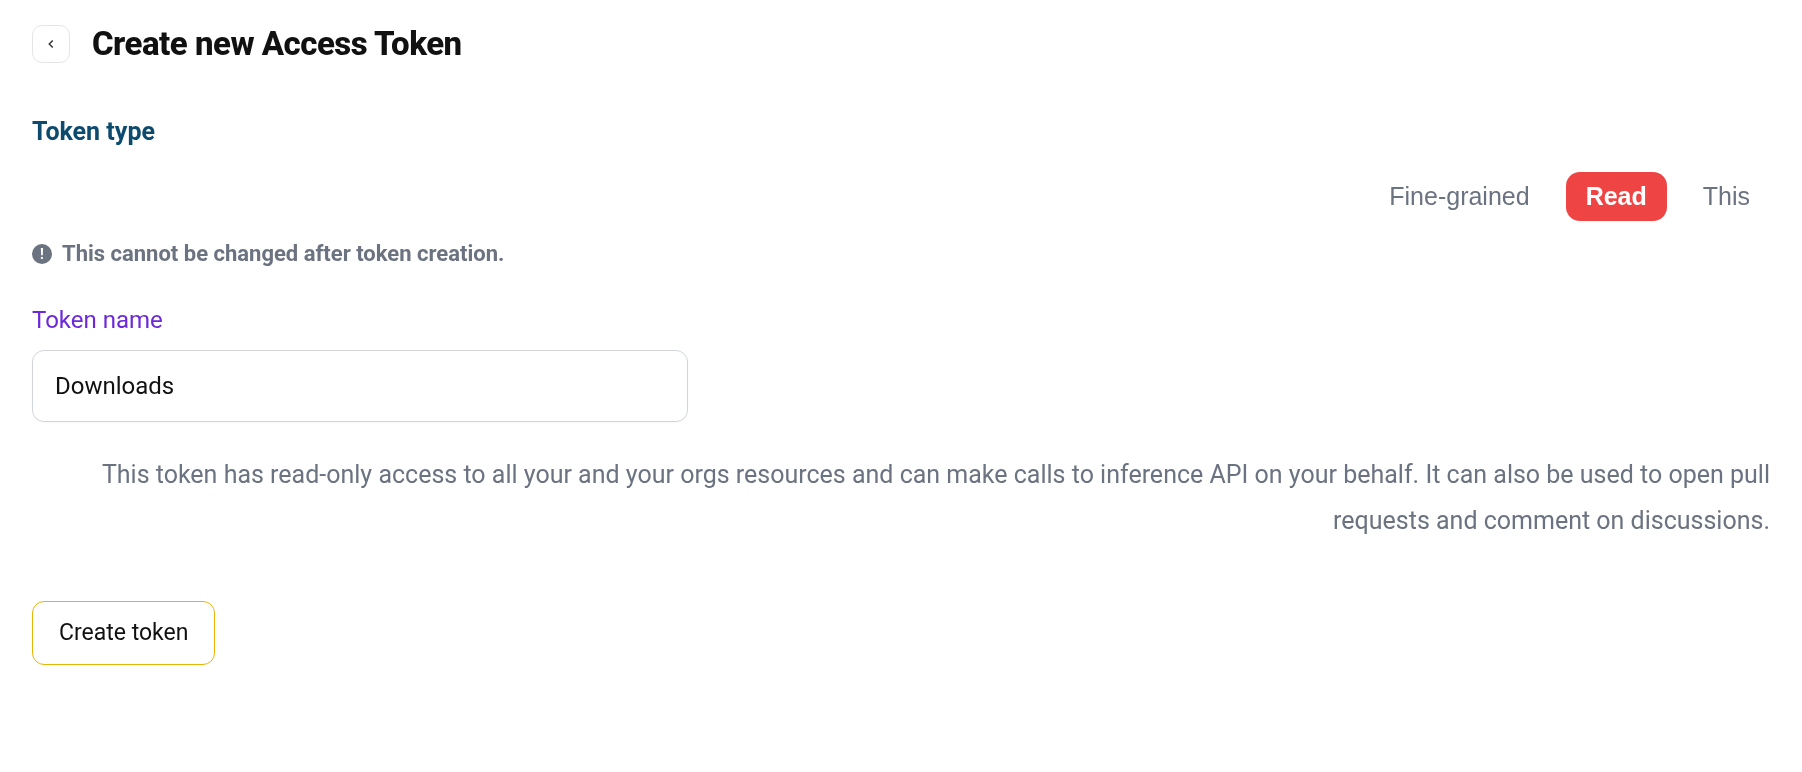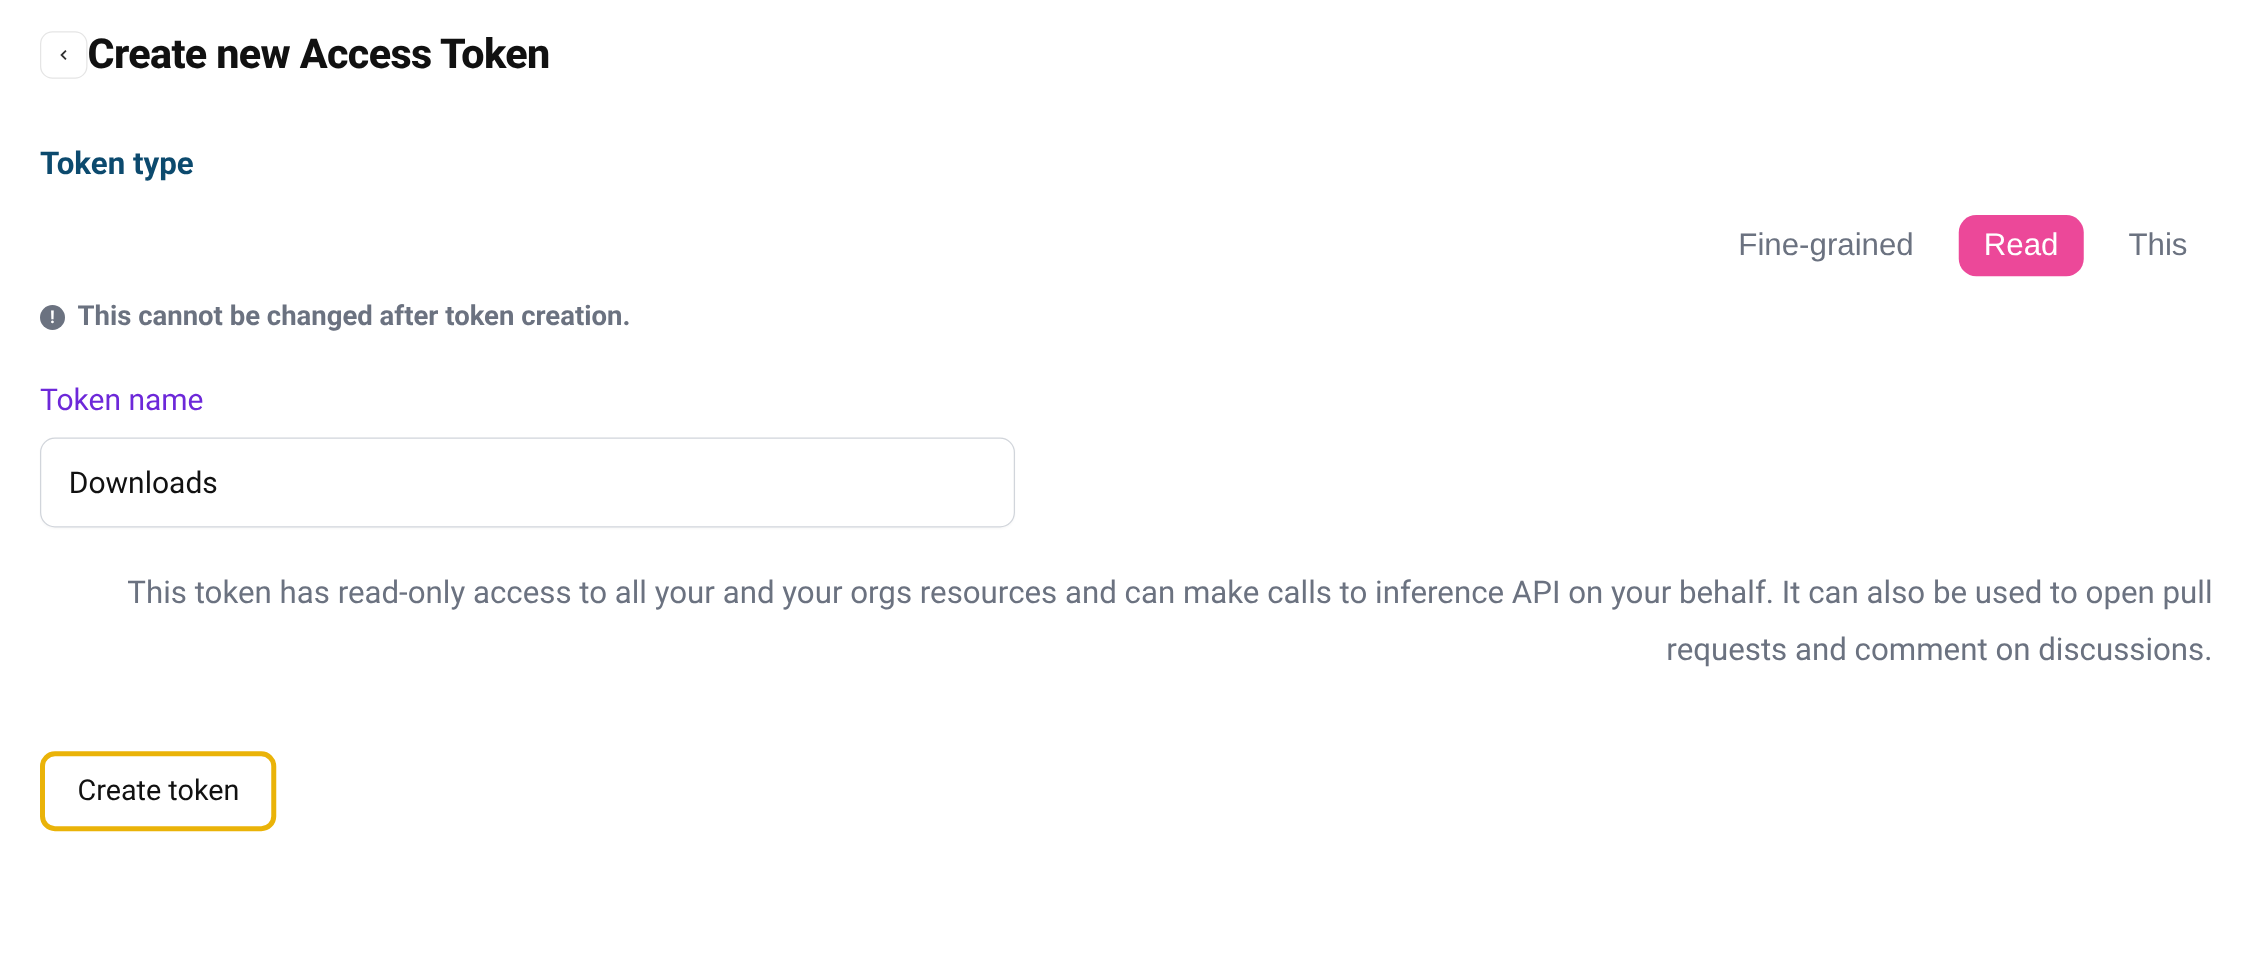--- a/index.html
+++ b/index.html
@@ -13,20 +13,21 @@
       background: #ffffff;
       color: #111111;
       width: 1802px;
       height: 772px;
       padding: 24px 32px;
     }
     
     .header-row {
       display: flex;
       align-items: center;
+      gap: 22px;
       margin-bottom: 54px;
     }
     
     .back-button {
       width: 38px;
       height: 38px;
       border: 1px solid #e5e5e5;
       border-radius: 10px;
       background: #ffffff;
       display: flex;
@@ -70,23 +71,23 @@
       font-weight: 400;
       color: #6b7280;
       padding: 10px 20px;
       border-radius: 14px;
       cursor: pointer;
       background: transparent;
       border: none;
     }
     
     .token-type-option.active {
-      background: #ec4899;
+      background: #ef4444;
       color: #ffffff;
-      font-weight: 400;
+      font-weight: 700;
     }
     
     .warning-row {
       display: flex;
       align-items: center;
       gap: 10px;
       margin-bottom: 40px;
     }
     
     .warning-icon {
@@ -110,21 +111,21 @@
     }
     
     .field-label {
       font-size: 24px;
       font-weight: 400;
       color: #6d28d9;
       margin-bottom: 16px;
     }
     
     .text-input {
-      width: 780px;
+      width: 656px;
       height: 72px;
       border: 1px solid #d1d5db;
       border-radius: 12px;
       padding: 0 22px;
       font-size: 24px;
       color: #111111;
       outline: none;
       box-shadow: 0 1px 2px rgba(0,0,0,0.03);
       margin-bottom: 30px;
       font-family: inherit;
@@ -135,21 +136,21 @@
       line-height: 1.85;
       color: #6b7280;
       margin-bottom: 56px;
       max-width: 1740px;
       text-align: right;
     }
     
     .create-button {
       height: 64px;
       padding: 0 26px;
-      border: 4px solid #eab308;
+      border: 1px solid #eab308;
       border-radius: 12px;
       background: #ffffff;
       font-size: 23px;
       font-weight: 400;
       color: #111111;
       cursor: pointer;
       font-family: inherit;
     }
   </style>
 </head>

